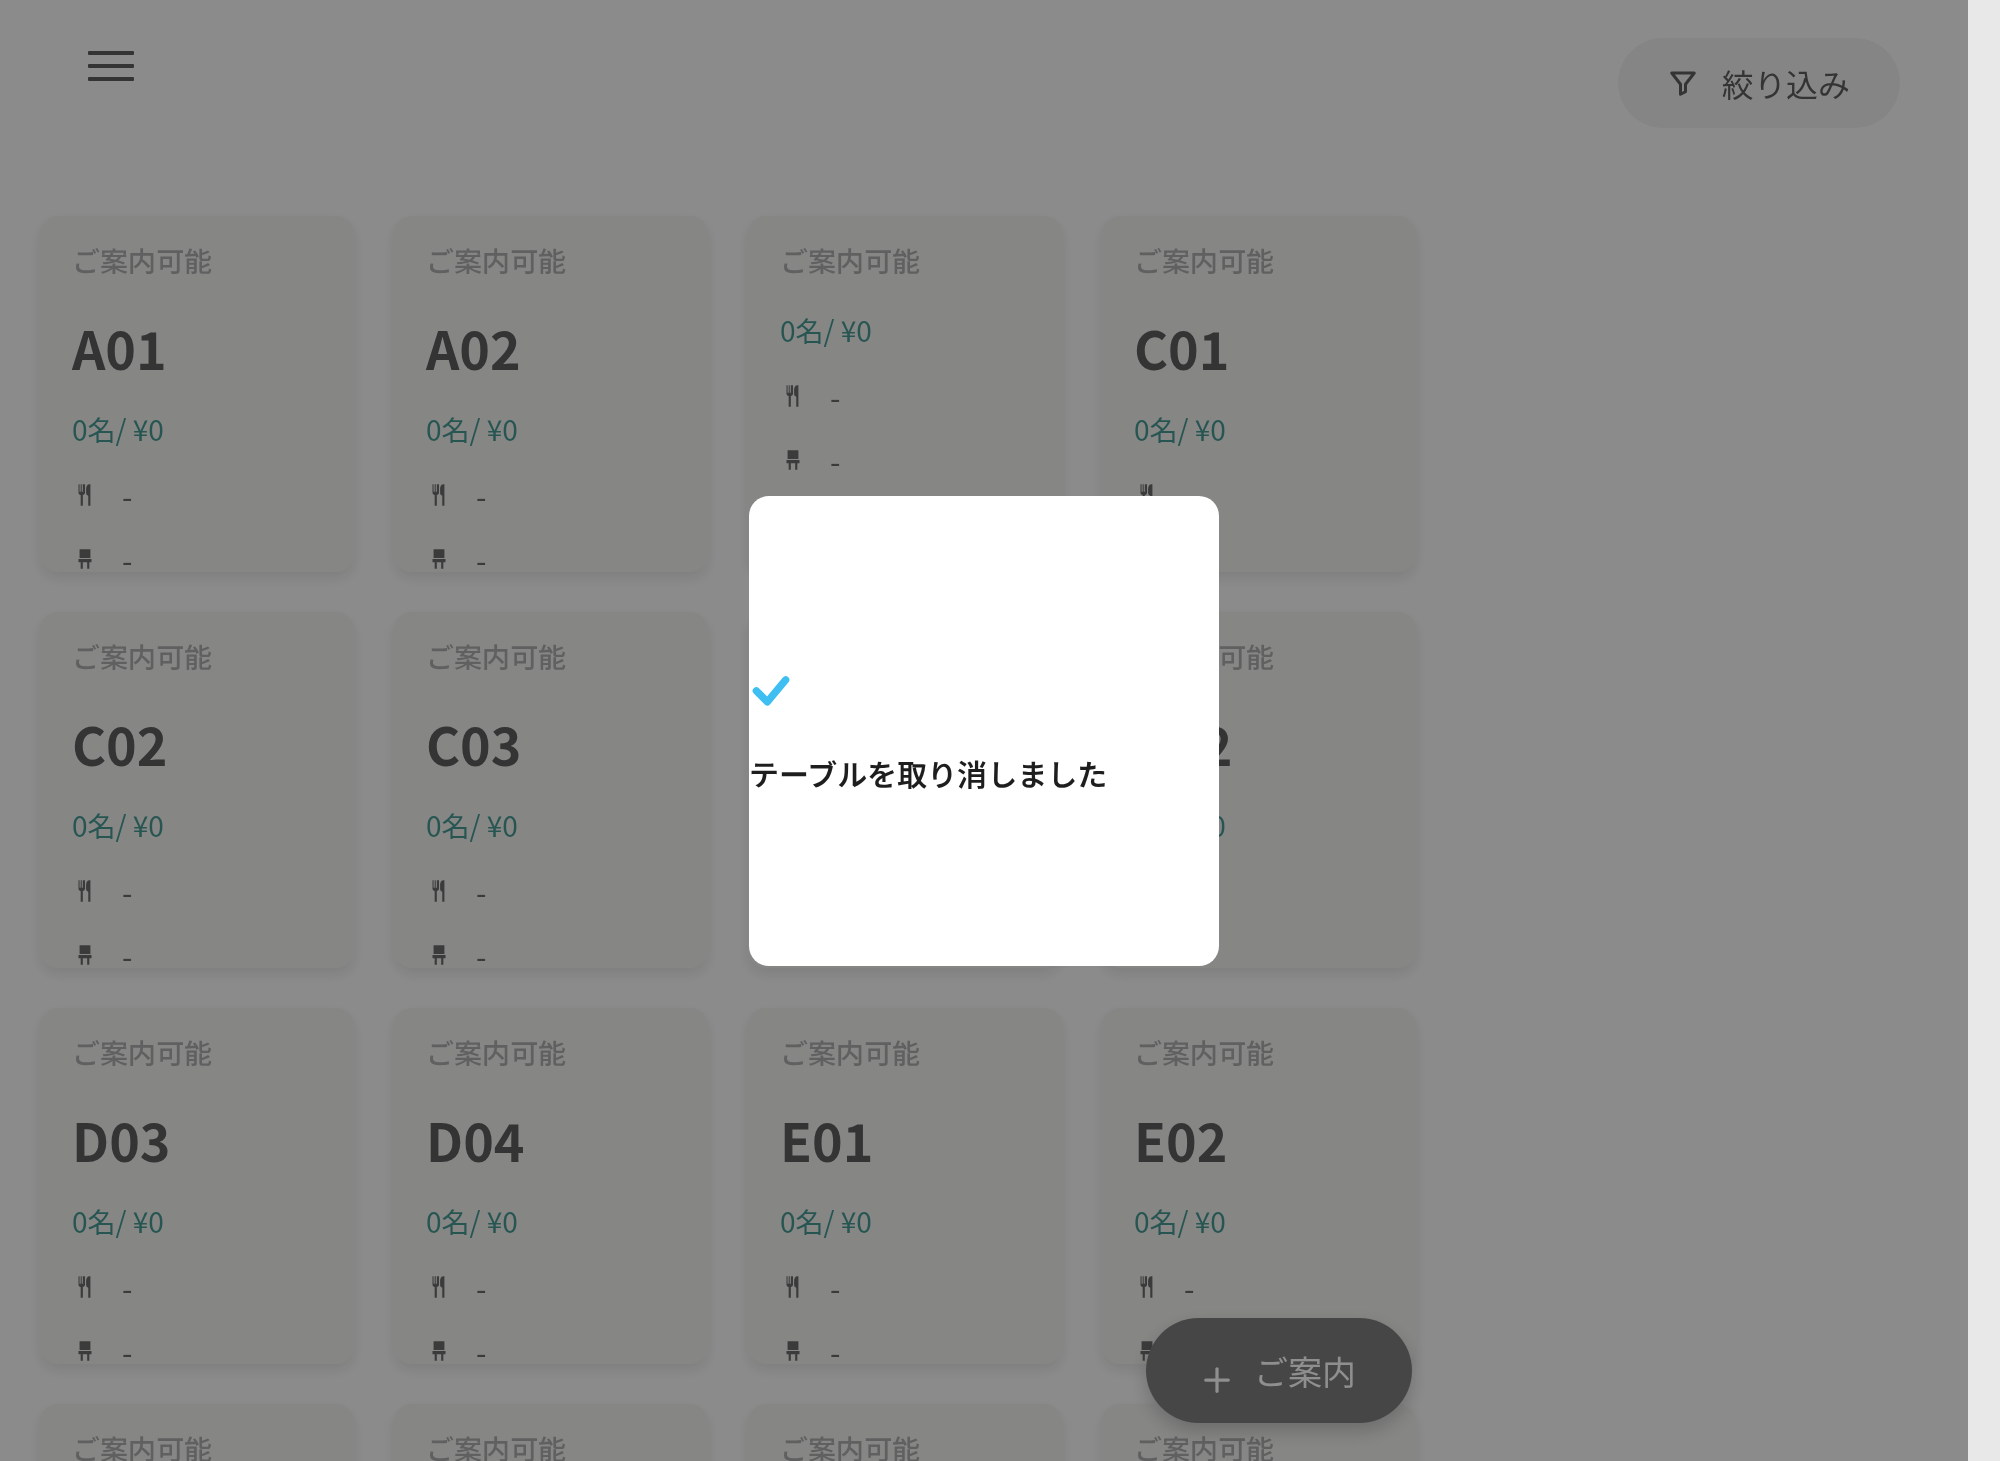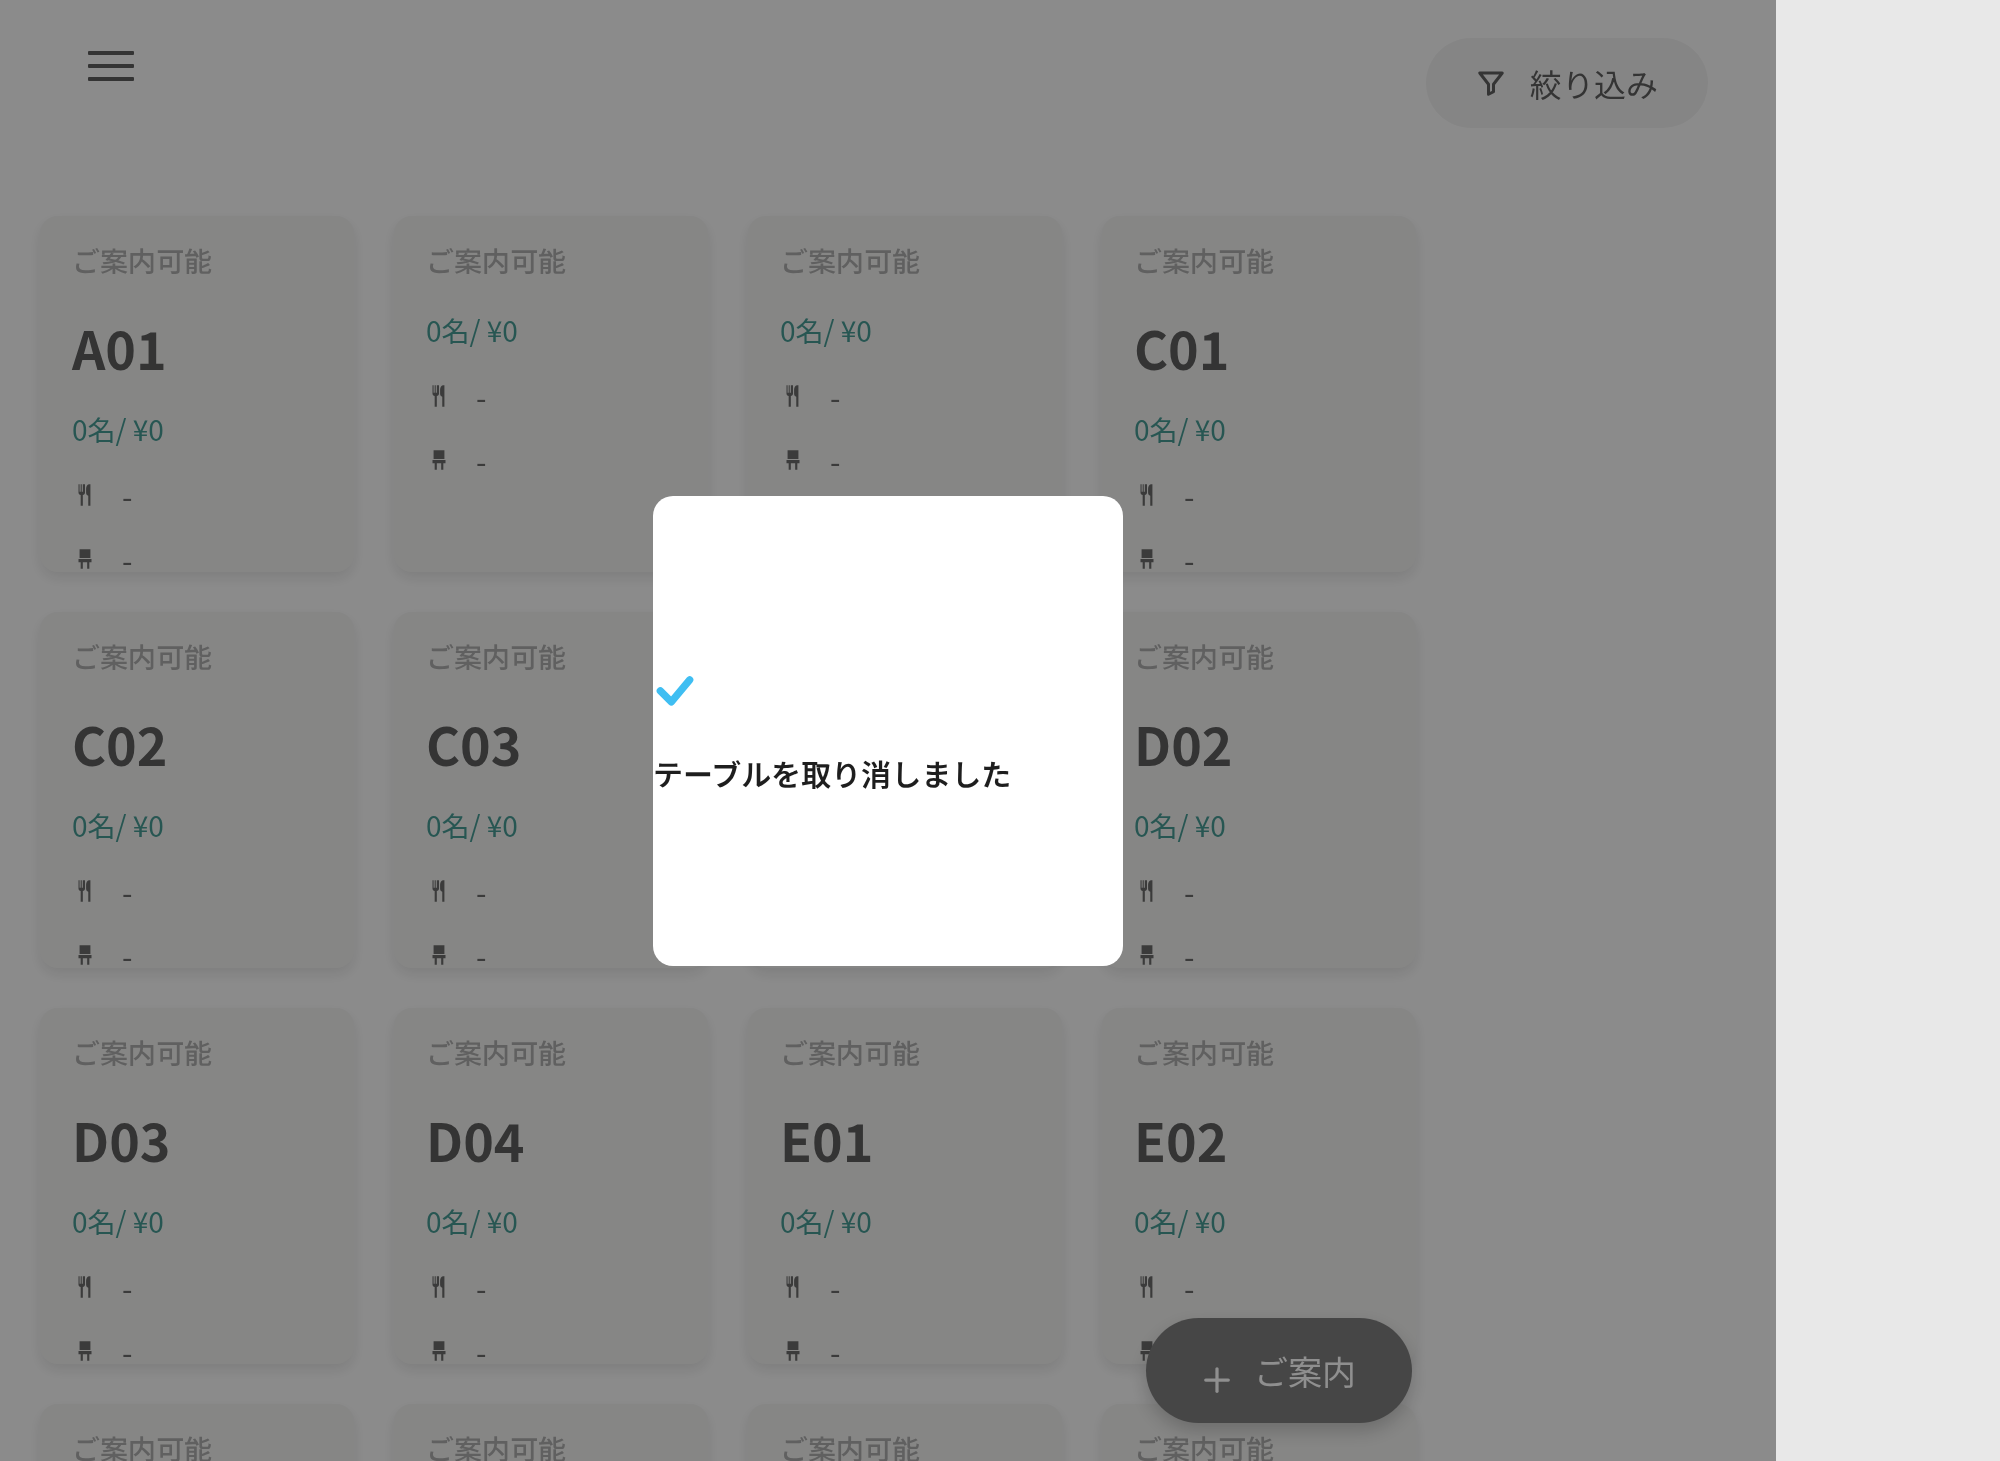--- a/index.html
+++ b/index.html
@@ -3,21 +3,21 @@
 <meta charset="utf-8">
 <style>
   * { box-sizing: border-box; margin: 0; padding: 0; }
   html, body { width: 100%; height: 100%; }
   body {
     font-family: -apple-system, "Hiragino Sans", "Hiragino Kaku Gothic ProN", "Noto Sans JP", sans-serif;
     background: #e8e8e8;
     overflow: hidden;
     position: relative;
   }
-  .app { width: 1776px; height: 1461px; position: relative; background: #ececec; }
+  .app { width: 1968px; height: 1461px; position: relative; background: #ececec; }
 
   
   .header {
     height: 176px;
     display: flex;
     align-items: flex-start;
     padding: 38px 48px 0 88px;
     justify-content: space-between;
   }
   .hamburger {
@@ -166,20 +166,21 @@
       <span class="ico">
         <svg viewBox="0 0 24 24" width="26" height="26" fill="#3b3b3b">
           <path d="M7 3h10v8H7V3zm-1 9h12v3h-2v6h-2v-6H10v6H8v-6H6v-3z"></path>
         </svg>
       </span>
       <span class="val">-</span>
     </div>
   </div>
         <div class="card">
     <div class="card-status">ご案内可能</div>
+    <div class="card-name">A02</div>
     <div class="card-line">0名/ ¥0</div>
     <div class="card-row">
       <span class="ico">
         <svg viewBox="0 0 24 24" width="26" height="26" fill="#3b3b3b">
           <path d="M6 2v8c0 1.1.9 2 2 2v10h2V12c1.1 0 2-.9 2-2V2h-2v7H9V2H8v7H7V2H6zm10 0c-1.7 0-3 1.8-3 4v4c0 1.3.8 2.4 2 2.8V22h2V2h-1z"></path>
         </svg>
       </span>
       <span class="val">-</span>
     </div>
     <div class="card-row">

